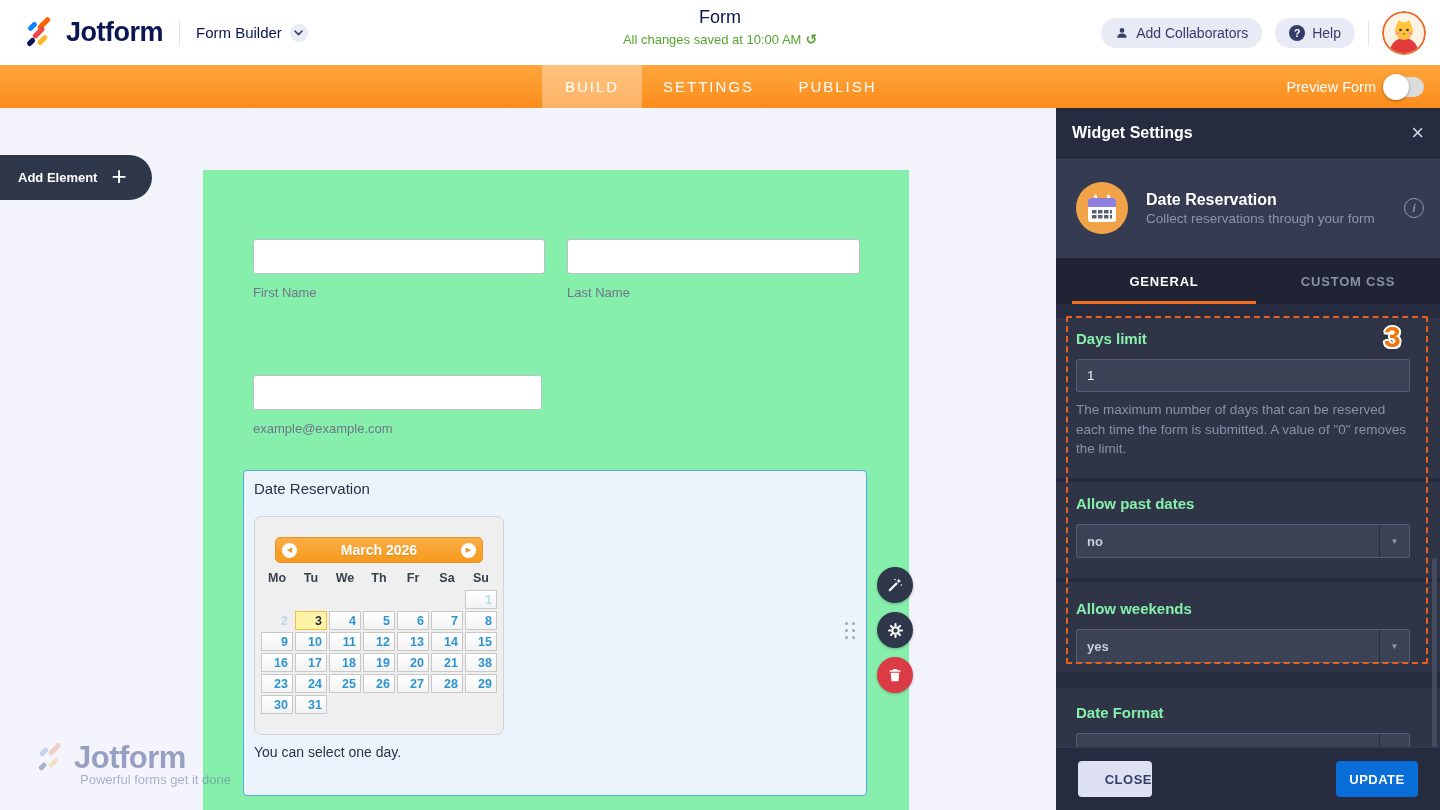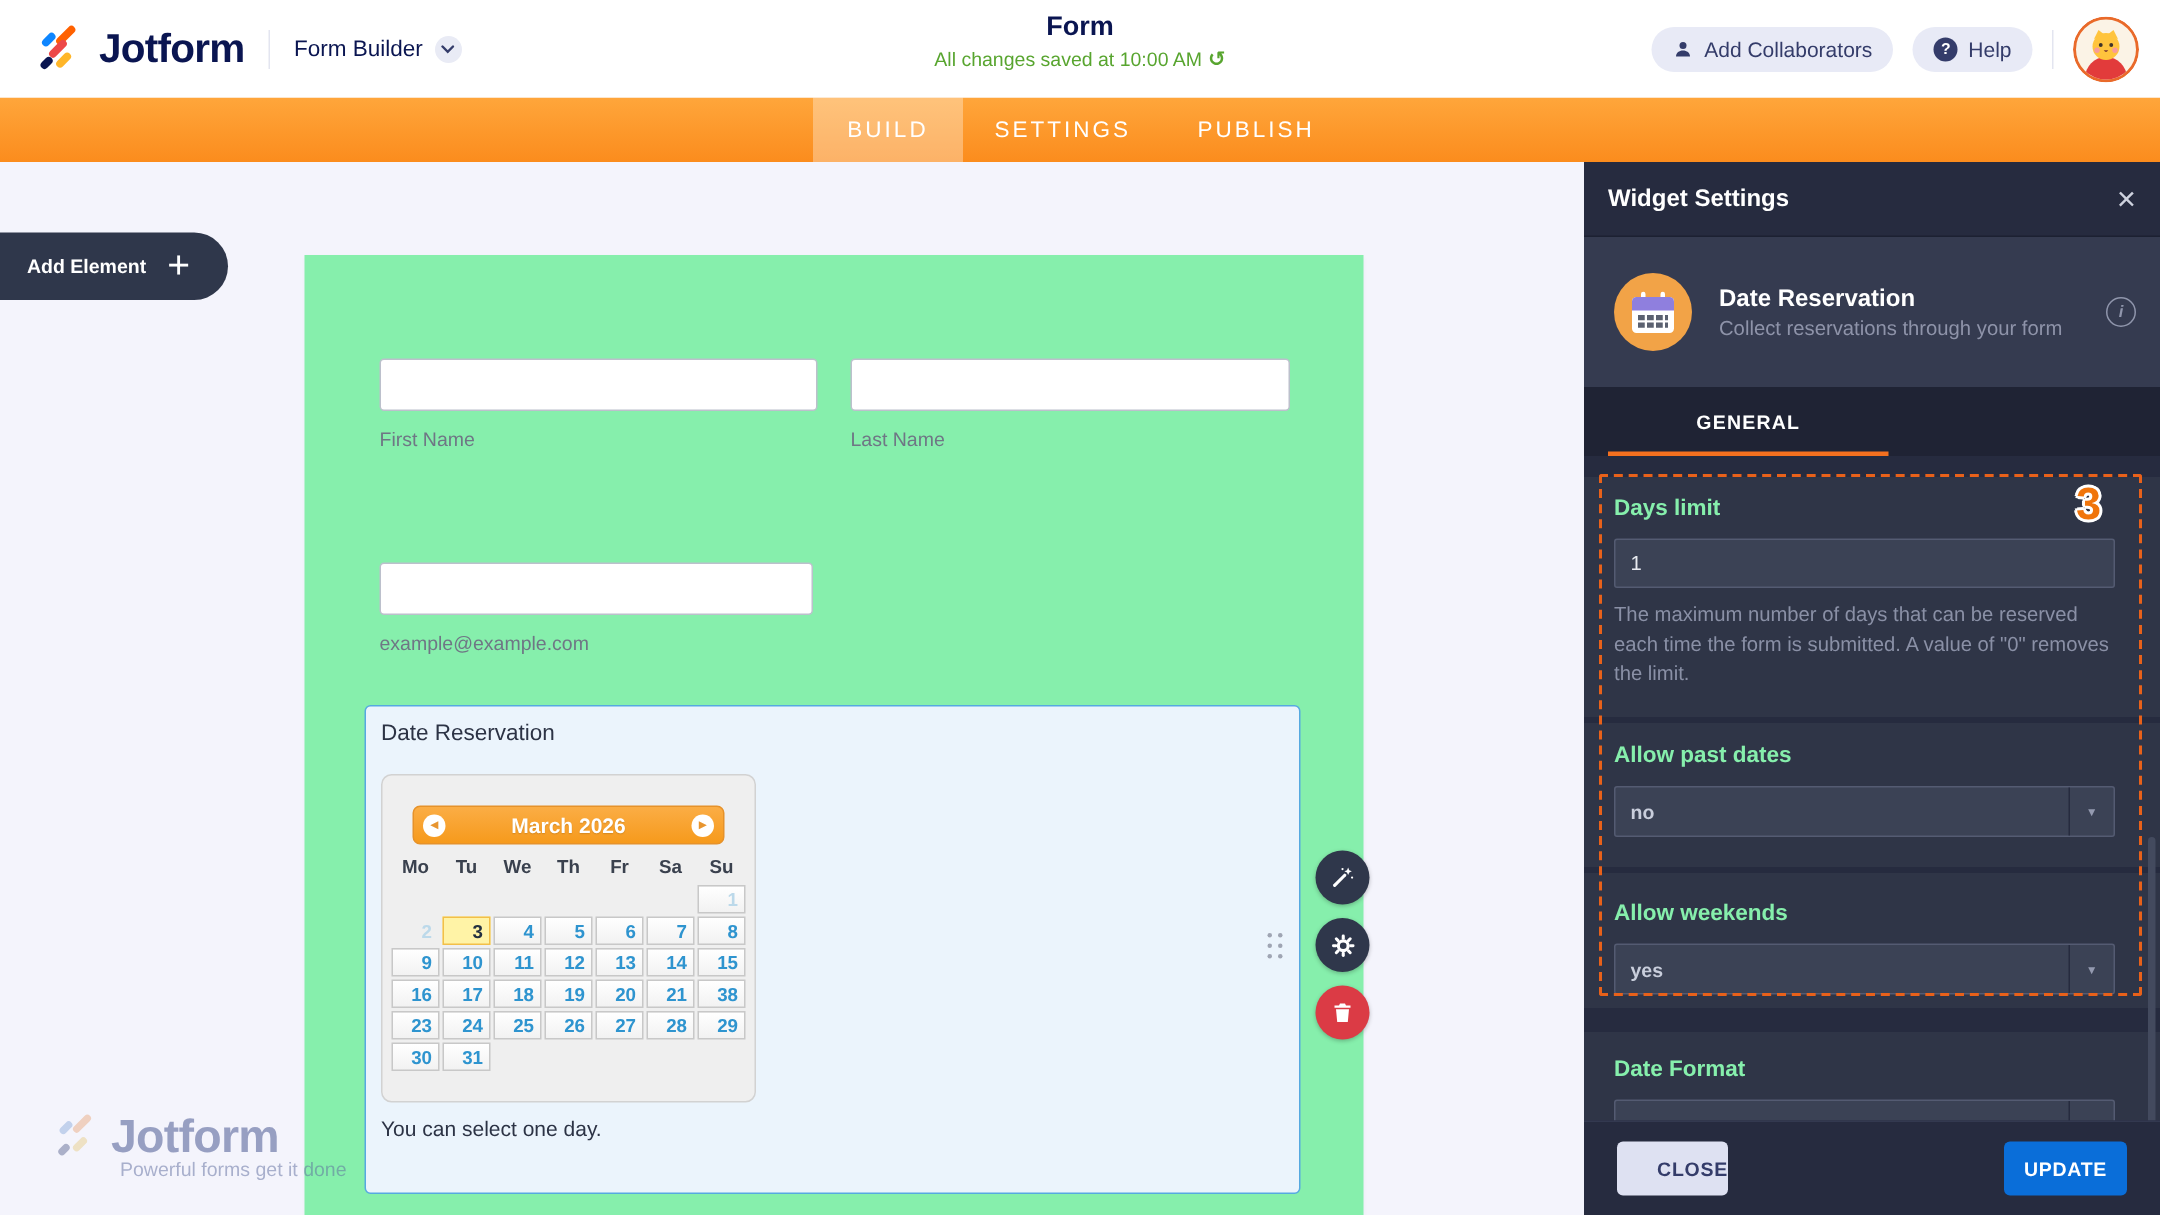--- a/index.html
+++ b/index.html
@@ -9,21 +9,21 @@
   
   .topbar { position:absolute; left:0; top:0; width:1440px; height:65px; background:#fff; z-index:30; }
   .tb-left { position:absolute; left:24px; top:0; height:65px; display:flex; align-items:center; gap:16px; }
   .logo { display:flex; align-items:center; gap:8px; cursor:pointer; }
   .logo-text { font-size:27px; font-weight:bold; color:#0A1551; letter-spacing:-0.5px; }
   .tb-div { width:1px; height:26px; background:#E3E5F0; }
   .fb-menu { display:flex; align-items:center; gap:8px; cursor:pointer; }
   .fb-menu .lbl { font-size:15px; color:#0A1551; font-weight:500; }
   .chev { width:18px; height:18px; border-radius:50%; background:#E9EBF5; display:flex; align-items:center; justify-content:center; }
   .tb-center { position:absolute; left:50%; top:7px; transform:translateX(-50%); text-align:center; }
-  .form-title { font-size:18px; font-weight:bold; color:#0A1551; }
+  .form-title { font-size:18px; font-weight:normal; color:#0A1551; }
   .save-status { margin-top:3px; font-size:13px; color:#58A52F; display:flex; align-items:center; gap:4px; justify-content:center; cursor:pointer; }
   .undo-ic { font-size:14px; font-weight:bold; }
   .tb-right { position:absolute; right:14px; top:0; height:65px; display:flex; align-items:center; gap:13px; }
   .pill { display:flex; align-items:center; gap:7px; height:30px; padding:0 14px; border:none; border-radius:15px; background:#E8EAF6; color:#343C6A; font-size:14px; font-weight:500; font-family:inherit; cursor:pointer; }
   .q-circle { width:16px; height:16px; border-radius:50%; background:#343C6A; color:#fff; font-size:10.5px; font-weight:bold; display:flex; align-items:center; justify-content:center; }
   .avatar { width:44px; height:44px; border-radius:50%; overflow:hidden; cursor:pointer; }
 
   
   .navbar { position:absolute; left:0; top:65px; width:1440px; height:43px; background:linear-gradient(180deg,#FFA63B,#FB8C1D); z-index:29; }
   .nav-tabs { position:absolute; left:542px; top:0; height:43px; display:flex; }
@@ -186,20 +186,26 @@
       </div>
     </div>
   </header>
 
   <nav class="navbar">
     <div class="nav-tabs">
       <div class="nav-tab t0 active">BUILD</div>
       <div class="nav-tab t1">SETTINGS</div>
       <div class="nav-tab t2">PUBLISH</div>
     </div>
+    <div class="preview-wrap">
+      <span class="preview-lbl">Preview Form</span>
+      <div class="toggle">
+          <div class="knob"></div>
+        </div>
+    </div>
   </nav>
 
   <div class="add-element">
     <span class="ae-lbl">Add Element</span>
     <span class="ae-plus">+</span>
   </div>
 
   <div class="form-card">
     <div class="f-label" style="left:50px; top:207px;">Name</div>
     <input class="f-input" style="left: 50px; top: 69px; width: 292px;">
@@ -354,20 +360,21 @@
       </svg>
       <div class="p-info-txt">
         <div class="p-w-name">Date Reservation</div>
         <div class="p-w-desc">Collect reservations through your form</div>
       </div>
       <span class="info-ic">i</span>
     </div>
 
     <div class="p-tabs">
       <div class="p-tab active">GENERAL</div>
+      <div class="p-tab">CUSTOM CSS</div>
     </div>
 
     <div class="sec sec-days">
       <div class="sec-label">Days limit</div>
       <input class="d-input" value="1" style="">
       <div class="d-help">The maximum number of days that can be reserved each time the form is submitted. A value of "0" removes the limit.</div>
     </div>
 
     <div class="sec sec-past">
       <div class="sec-label">Allow past dates</div>

